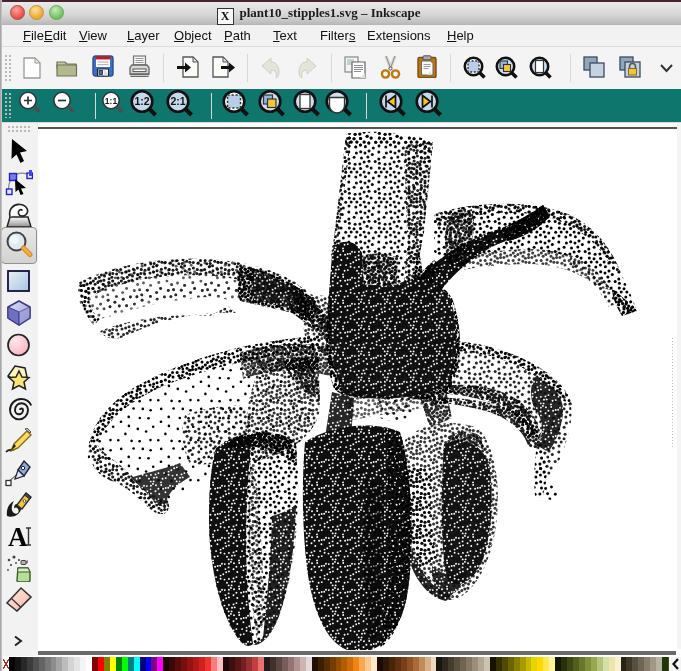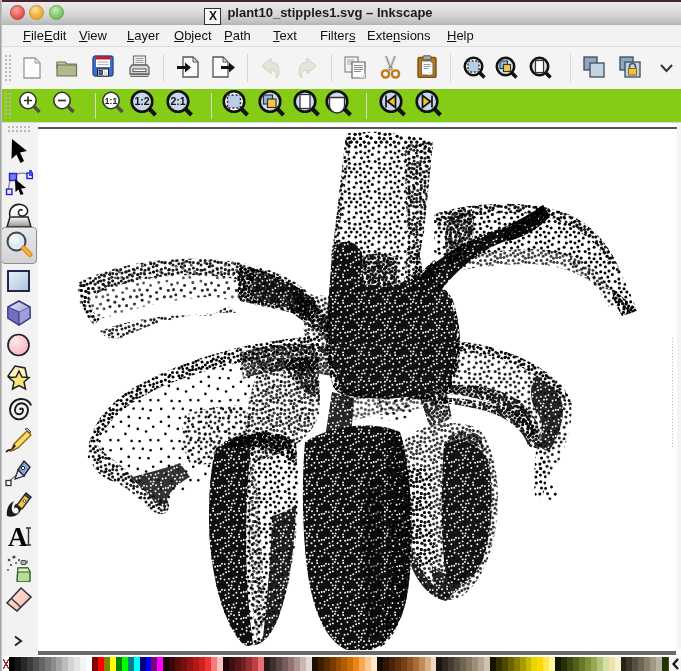--- a/index.html
+++ b/index.html
@@ -6,29 +6,29 @@
 body{width:681px;height:671px;position:relative;overflow:hidden;
   font-family:"Liberation Sans",sans-serif;background:#fff;}
 .abs{position:absolute;}
 #topline{left:0;top:0;width:681px;height:2px;background:#46232e;}
 #titlebar{left:0;top:2px;width:681px;height:23px;
   background:linear-gradient(#ebebeb,#d6d6d6 55%,#bfbfbf 90%,#b3b3b3);}
 .light{width:13px;height:13px;border-radius:50%;top:5px;}
 #lr{left:10px;background:radial-gradient(circle at 40% 30%,#f7a5a0,#ee5f57 55%,#c63a34);border:1px solid #b5443e;}
 #ly{left:29px;background:radial-gradient(circle at 40% 30%,#fbe2a2,#f2b13c 55%,#d59a2c);border:1px solid #c09437;}
 #lg{left:49px;background:radial-gradient(circle at 40% 30%,#c9eab5,#7fcb6f 55%,#5aa84d);border:1px solid #6aa858;}
-#title{left:0;top:5px;width:637px;text-align:center;font-size:13px;font-weight:bold;color:#1c1c1c;}
+#title{left:0;top:5px;width:637px;text-align:center;font-size:13px;font-weight:bold;color:#1c1c1c;font-family:Liberation Serif, serif;}
 #xlogo{display:inline-block;width:15px;height:15px;border:1px solid #333;background:#f8f8f8;
   font-size:12px;font-weight:bold;color:#111;line-height:15px;vertical-align:-3px;margin-right:6px;text-align:center;}
 #menubar{left:0;top:25px;width:681px;height:21px;background:#f2f2f2;border-bottom:1px solid #dcdcdc;
   font-size:13px;color:#111;}
 #menubar span{position:absolute;top:3px;}
 #menubar u{text-decoration:underline;}
 #toolbar1{left:0;top:47px;width:681px;height:42px;background:#f4f4f4;}
-#toolbar2{left:0;top:89px;width:681px;height:33px;background:#84cc16;border-bottom:1px solid #d9d9d9;}
+#toolbar2{left:0;top:89px;width:681px;height:33px;background:#0f766e;border-bottom:1px solid #d9d9d9;}
 .grip{width:7px;background-image:radial-gradient(circle,#b9b9b9 1px,transparent 1.2px);
   background-size:4px 4px;}
 .sep{width:1px;background:#d8d8d8;}
 .icon{position:absolute;}
 #main{left:0;top:123px;width:681px;height:548px;background:#fff;}
 #toolcol{left:0;top:0;width:38px;height:533px;background:#f2f2f2;}
 #leftedge{left:0;top:0;width:2px;height:671px;background:linear-gradient(90deg,#9a9a9a,#cfcfcf);}
 #canvas{left:38px;top:5px;width:639px;height:522px;background:#fff;}
 #pageline{left:38px;top:4px;width:639px;height:2px;background:#555;}
 #rightstrip{left:677px;top:0;width:4px;height:526px;background:#f4f4f4;}

